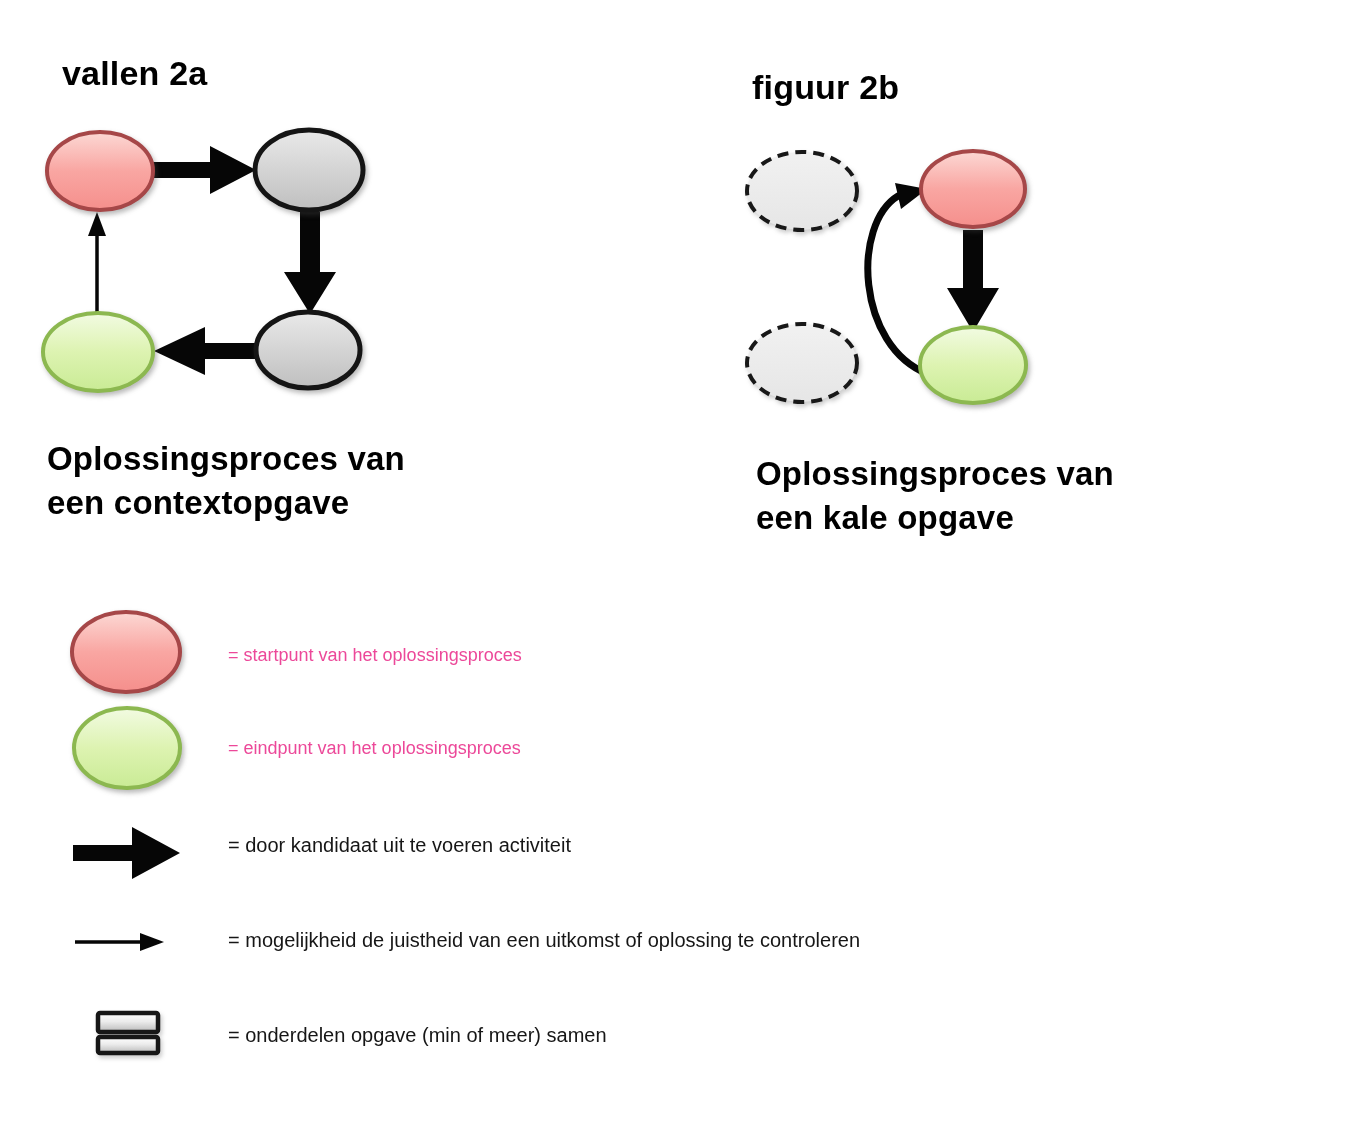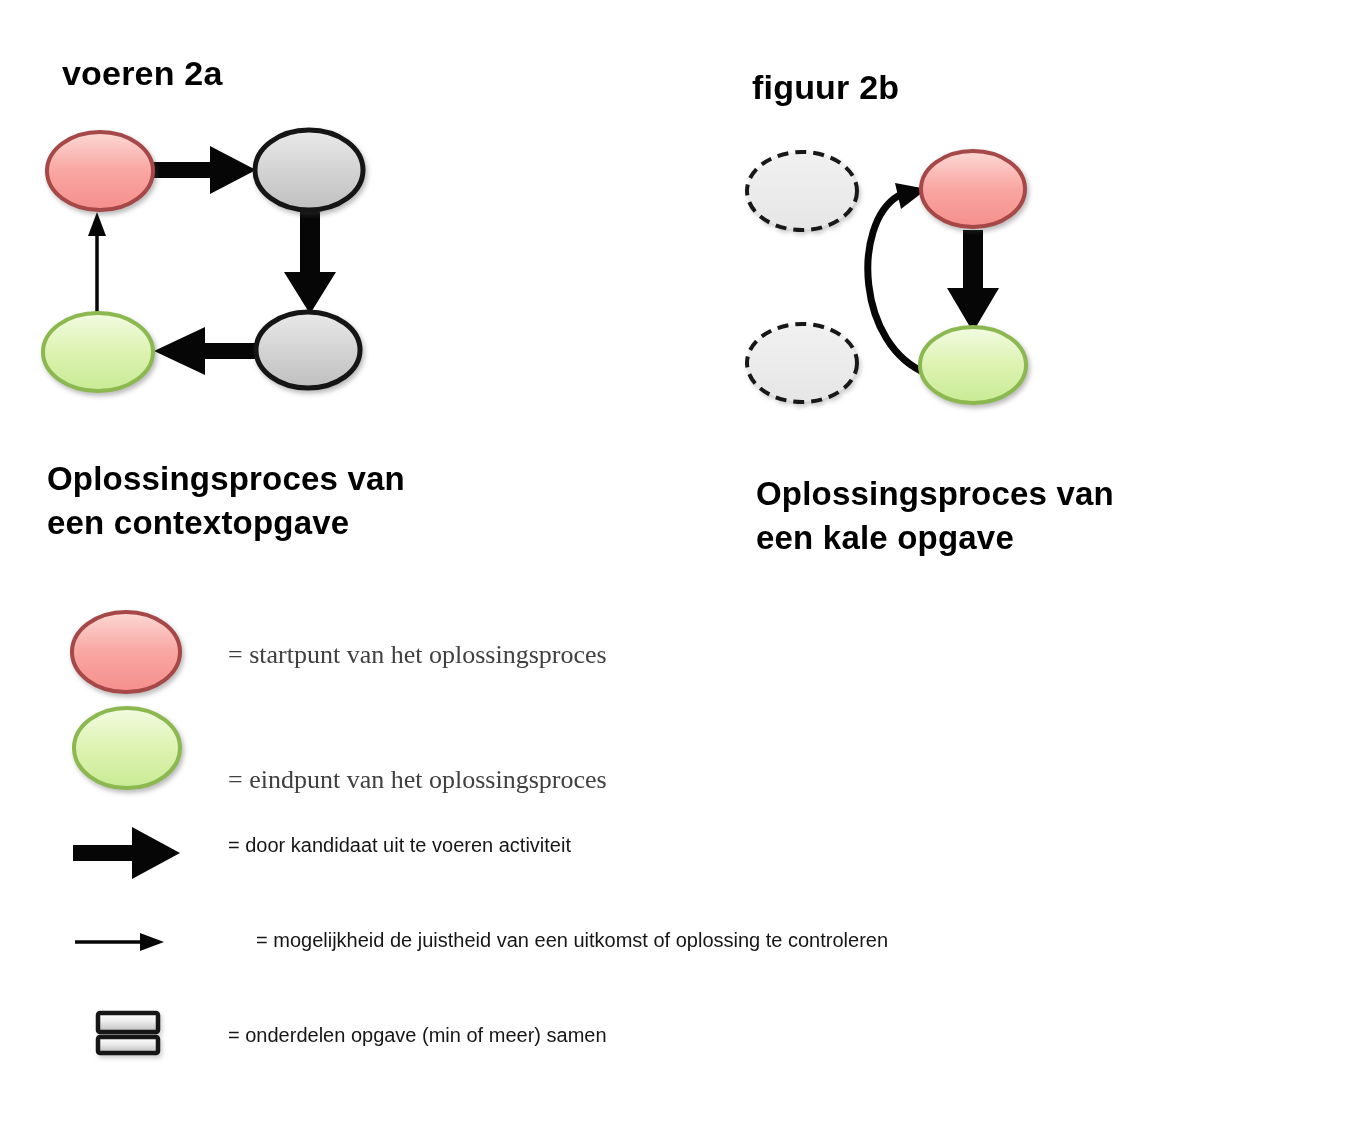--- a/index.html
+++ b/index.html
@@ -8,25 +8,25 @@
     background:#ffffff;
     position:relative;
     overflow:hidden;
     font-family:"Liberation Sans", sans-serif;
   }
   .abs { position:absolute; }
   #diagram-svg { position:absolute; left:0; top:0; }
   .fig-title { font-weight:bold; font-size:34px; color:#000; letter-spacing:0.2px; }
   .fig-caption {
     font-weight:bold; font-size:33px; line-height:44px; color:#000;
-    white-space:pre-line; letter-spacing:0.2px;margin-top:20px;
+    white-space:pre-line; letter-spacing:0.2px;
   }
   .legend-label-wide {
-    font-family:Liberation Serif, serif;
-    font-size:26px; color:#404040;
+    font-family:Liberation Sans, sans-serif;
+    font-size:18px; color:#ec4899;
     transform:translateY(-50%);
     white-space:nowrap;
   }
   .legend-label {
     font-family:"Liberation Sans", sans-serif;
     font-size:20px; color:#161616;
     transform:translateY(-50%);
     white-space:nowrap;
   }
   .node-shadow { filter: drop-shadow(2px 3px 2.5px rgba(70,70,70,0.38)); }
@@ -99,31 +99,31 @@
     <polygon points="73,845 132,845 132,827 180,853 132,879 132,861 73,861" fill="#060606"></polygon>
     <line x1="75" y1="942" x2="144" y2="942" stroke-width="3.5" stroke="#060606"></line>
     <polygon points="164,942 140,933 140,951" fill="#060606"></polygon>
     <g class="soft-shadow">
       <rect x="98" y="1013" width="60" height="19" rx="2" fill="url(#gradBar)" stroke-width="4.5" stroke="#161616"></rect>
       <rect x="98" y="1037" width="60" height="16" rx="2" fill="url(#gradBar)" stroke-width="4.5" stroke="#161616"></rect>
     </g>
   </g>
 </svg>
 
-<div class="abs fig-title" style="left:62px; top:54px;">voeren 2a</div>
+<div class="abs fig-title" style="left:62px; top:54px;">vallen 2a</div>
 
 <div class="abs fig-title" style="left:752px; top:68px;text-align:center;">figuur 2b</div>
 
 <div class="abs fig-caption" style="left:47px; top:437px;">Oplossingsproces van
 een contextopgave</div>
 
 <div class="abs fig-caption" style="left:756px; top:452px;">Oplossingsproces van
 een kale opgave</div>
 
 <div class="abs legend-label-wide" style="left:228px; top:655px;">= startpunt van het oplossingsproces</div>
 
-<div class="abs legend-label-wide" style="left:228px; top:748px;margin-top:32px;">= eindpunt van het oplossingsproces</div>
+<div class="abs legend-label-wide" style="left:228px; top:748px;">= eindpunt van het oplossingsproces</div>
 
 <div class="abs legend-label" style="left:228px; top:845px;">= door kandidaat uit te voeren activiteit</div>
 
-<div class="abs legend-label" style="left:228px; top:940px;margin-left:28px;">= mogelijkheid de juistheid van een uitkomst of oplossing te controleren</div>
+<div class="abs legend-label" style="left:228px; top:940px;">= mogelijkheid de juistheid van een uitkomst of oplossing te controleren</div>
 
 <div class="abs legend-label" style="left:228px; top:1035px;">= onderdelen opgave (min of meer) samen</div>
 
 </body></html>

